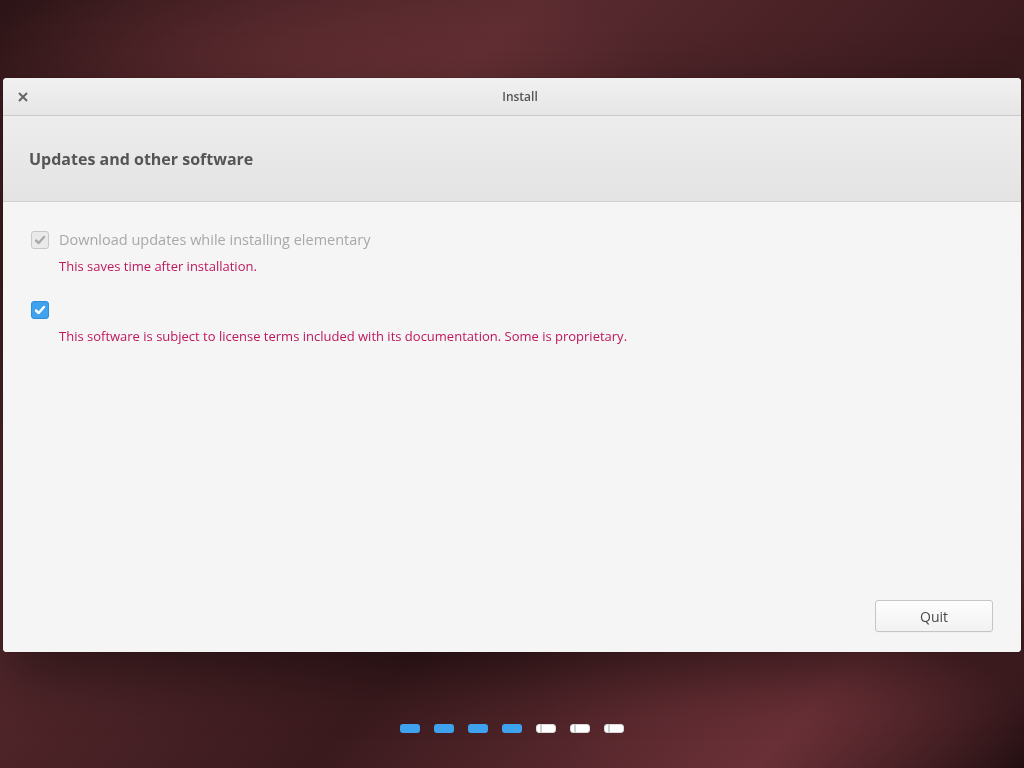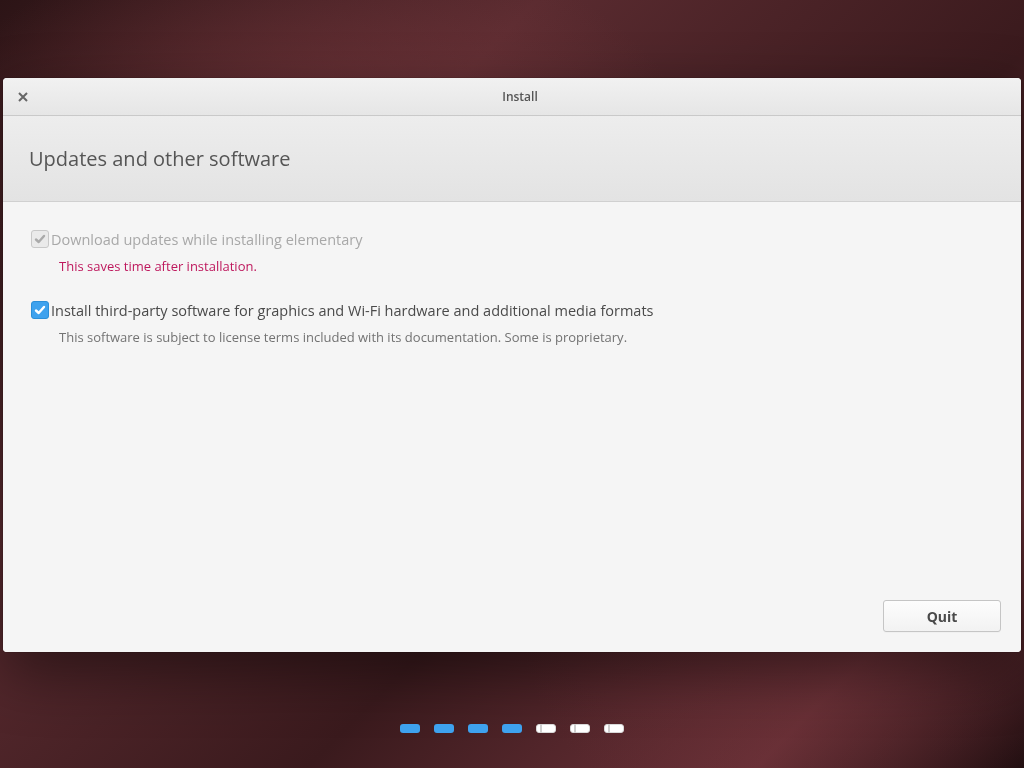--- a/index.html
+++ b/index.html
@@ -61,37 +61,37 @@
     }
     .header-band {
       height: 86px;
       background: linear-gradient(to bottom, #ededed, #e3e3e3);
       border-bottom: 1px solid #d0d0d0;
       display: flex;
       align-items: center;
       padding: 0 26px;
     }
     .page-title {
-      font-size: 20px;
-      font-weight: 400;
+      font-size: 16px;
+      font-weight: 700;
       color: #555;
     }
     .content {
       flex: 1;
       background: #f5f5f5;
       padding: 28px 28px 20px 28px;
       position: relative;
     }
     .option {
       margin-bottom: 26px;
     }
     .option-row {
       display: flex;
-      align-items: flex-start;
-      gap: 2px;
+      align-items: center;
+      gap: 10px;
     }
     .chk {
       width: 18px; height: 18px;
       border-radius: 3px;
       display: flex; align-items: center; justify-content: center;
       flex-shrink: 0;
     }
     .chk.disabled {
       background: #eaeaea;
       border: 1px solid #c8c8c8;
@@ -107,32 +107,31 @@
       stroke-width: 2.4; fill: none;
       stroke-linecap: round; stroke-linejoin: round;
     }
     .opt-label {
       font-size: 14.5px;
       color: #4a4a4a;
     }
     .opt-label.disabled { color: #a8a8a8; }
     .opt-sub {
       font-size: 13px;
-      color: #737373;
+      color: #be185d;
       margin-top: 8px;
       margin-left: 28px;
     }
     .opt-sub.disabled { color: #be185d; }
     .button-row {
       position: absolute;
       bottom: 20px;
-      right: 20px;
+      right: 28px;
       display: flex;
       gap: 10px;
-      font-weight: bold;
     }
     .btn {
       min-width: 118px;
       height: 32px;
       padding: 0 18px;
       background: linear-gradient(to bottom, #fdfdfd, #f2f2f2);
       border: 1px solid #c5c5c5;
       border-radius: 3px;
       font-size: 14px;
       color: #4a4a4a;
@@ -201,21 +200,20 @@
       <div class="opt-sub disabled">This saves time after installation.</div>
     </div>
 
     <div class="option">
       <div class="option-row">
         <div class="chk active">
           <svg viewBox="0 0 12 12">
               <path d="M2 6.5 L4.7 9 L10 3"></path>
             </svg>
         </div>
-        <span class="opt-label">Install third-party software for graphics and Wi-Fi hardware and additional media formats</span>
       </div>
       <div class="opt-sub">This software is subject to license terms included with its documentation. Some is proprietary.</div>
     </div>
 
     <div class="button-row">
       <div class="btn">Quit</div>
     </div>
 
   </div>
 </div>

